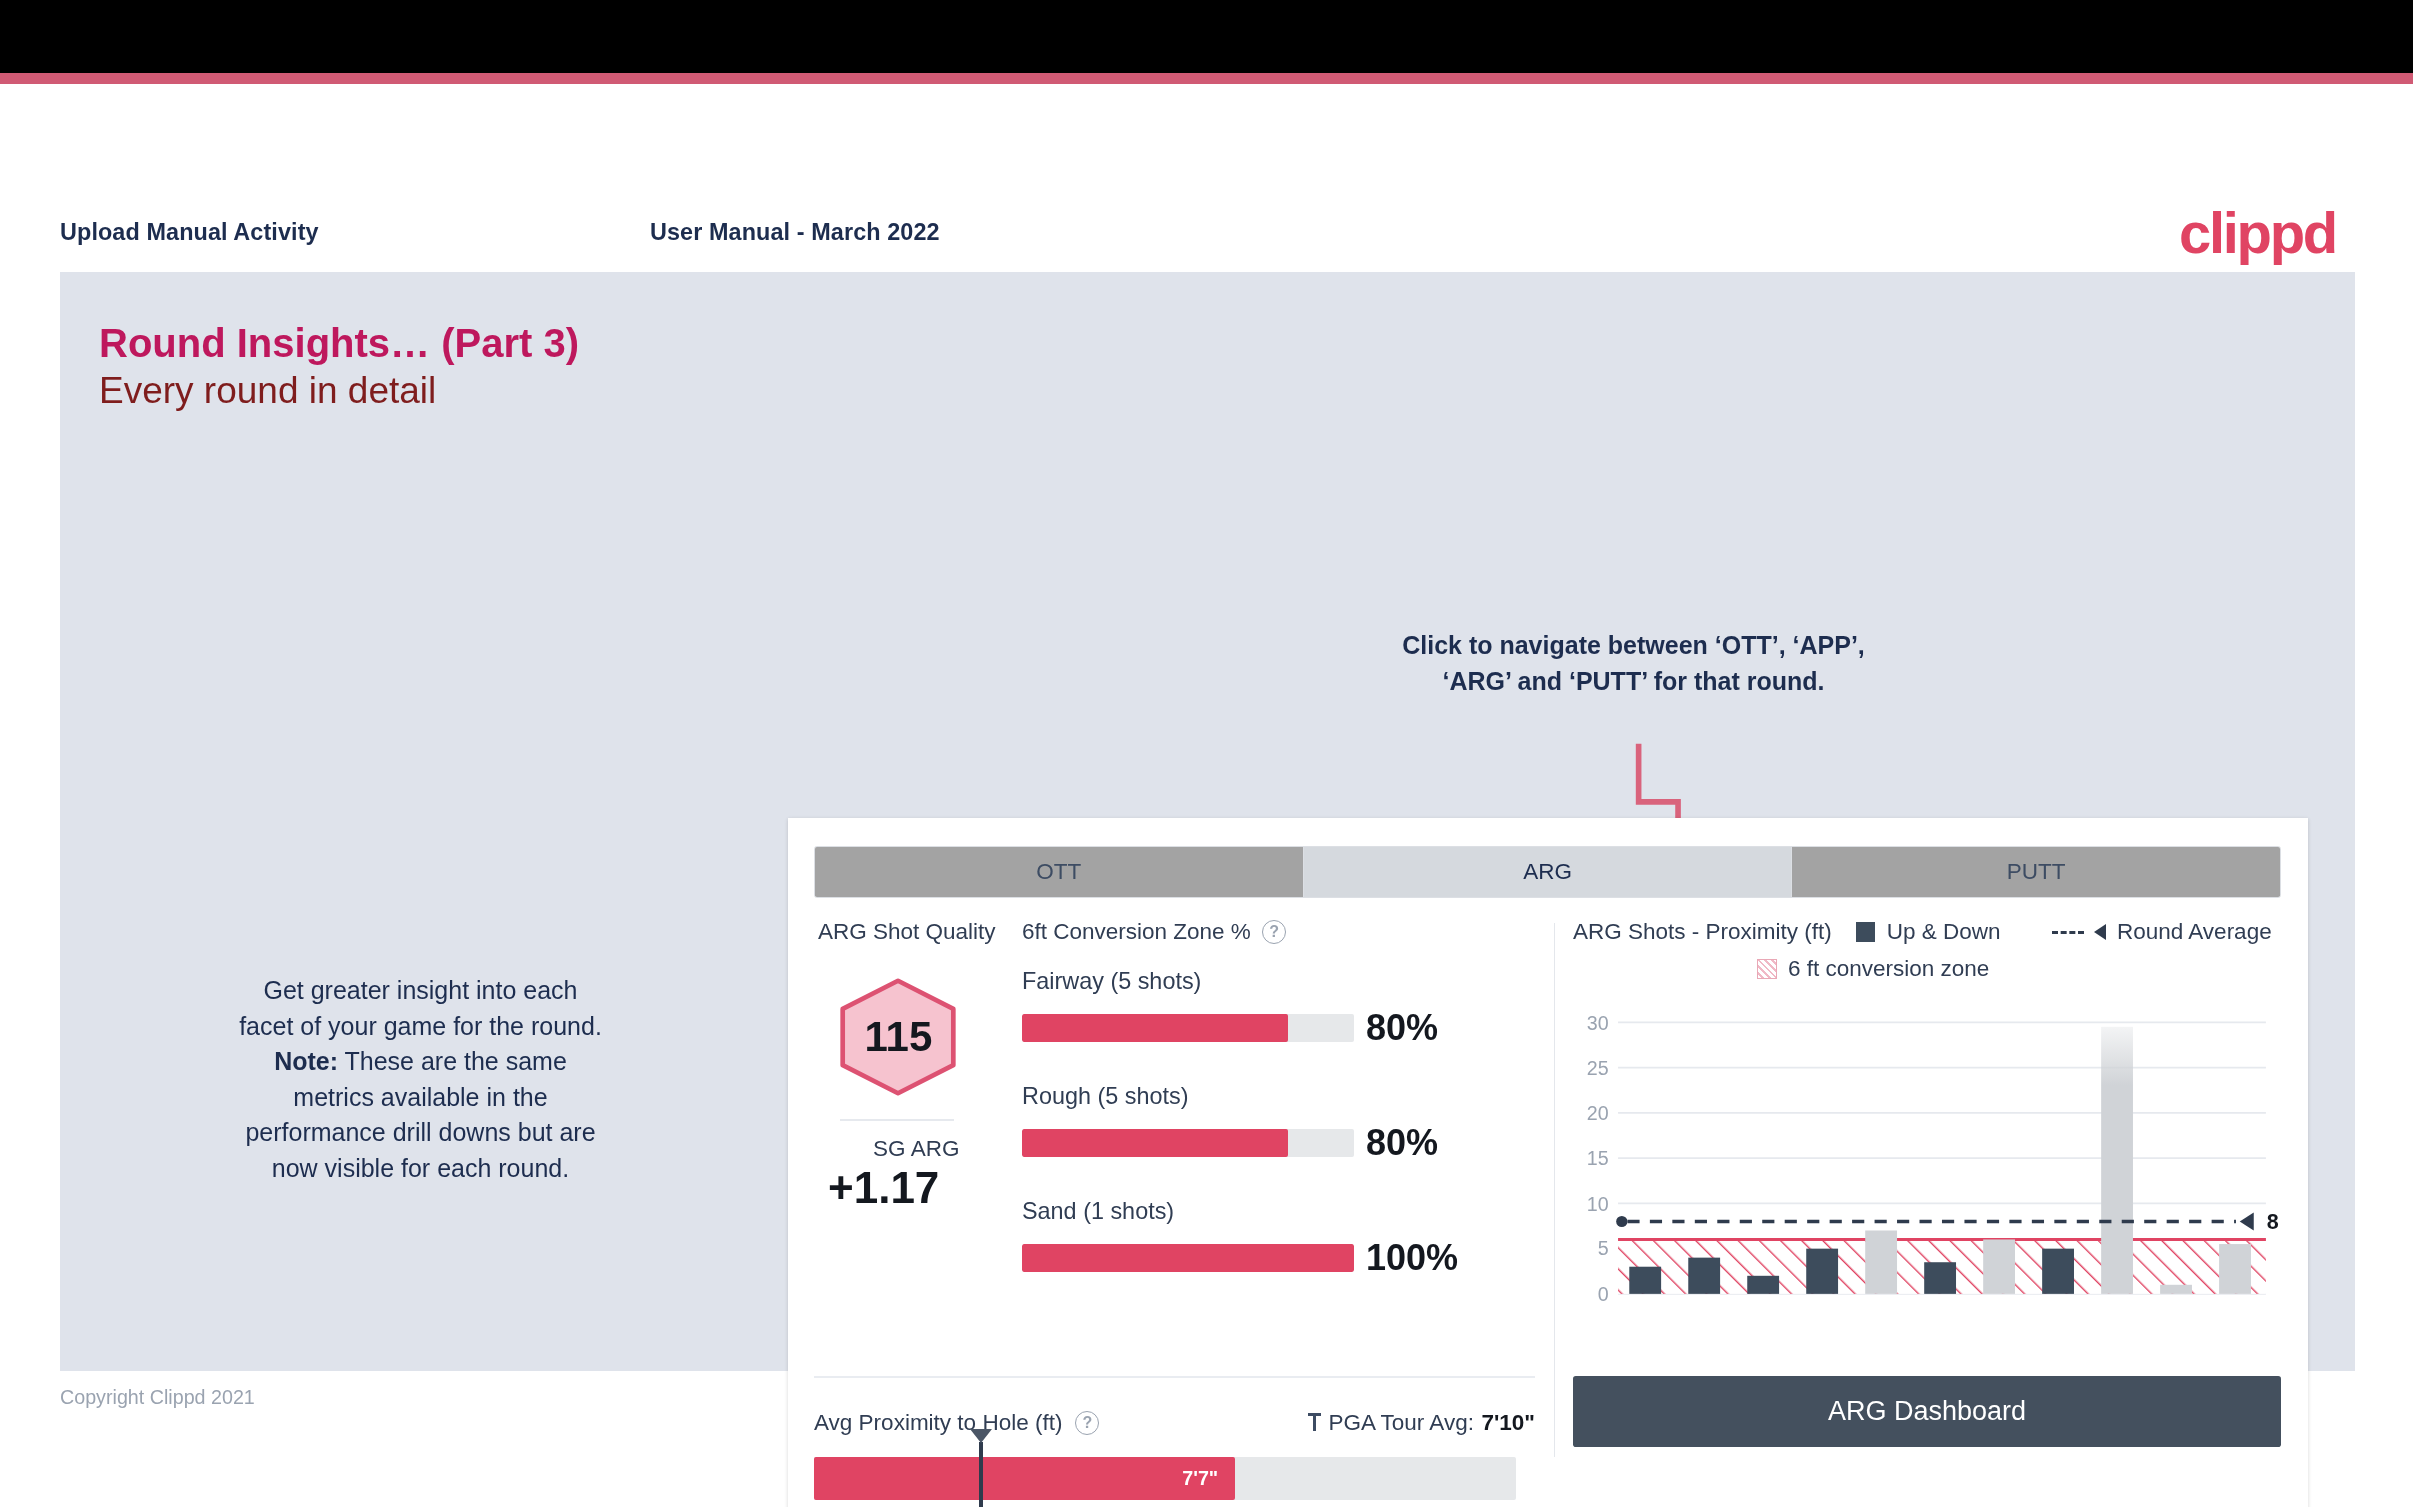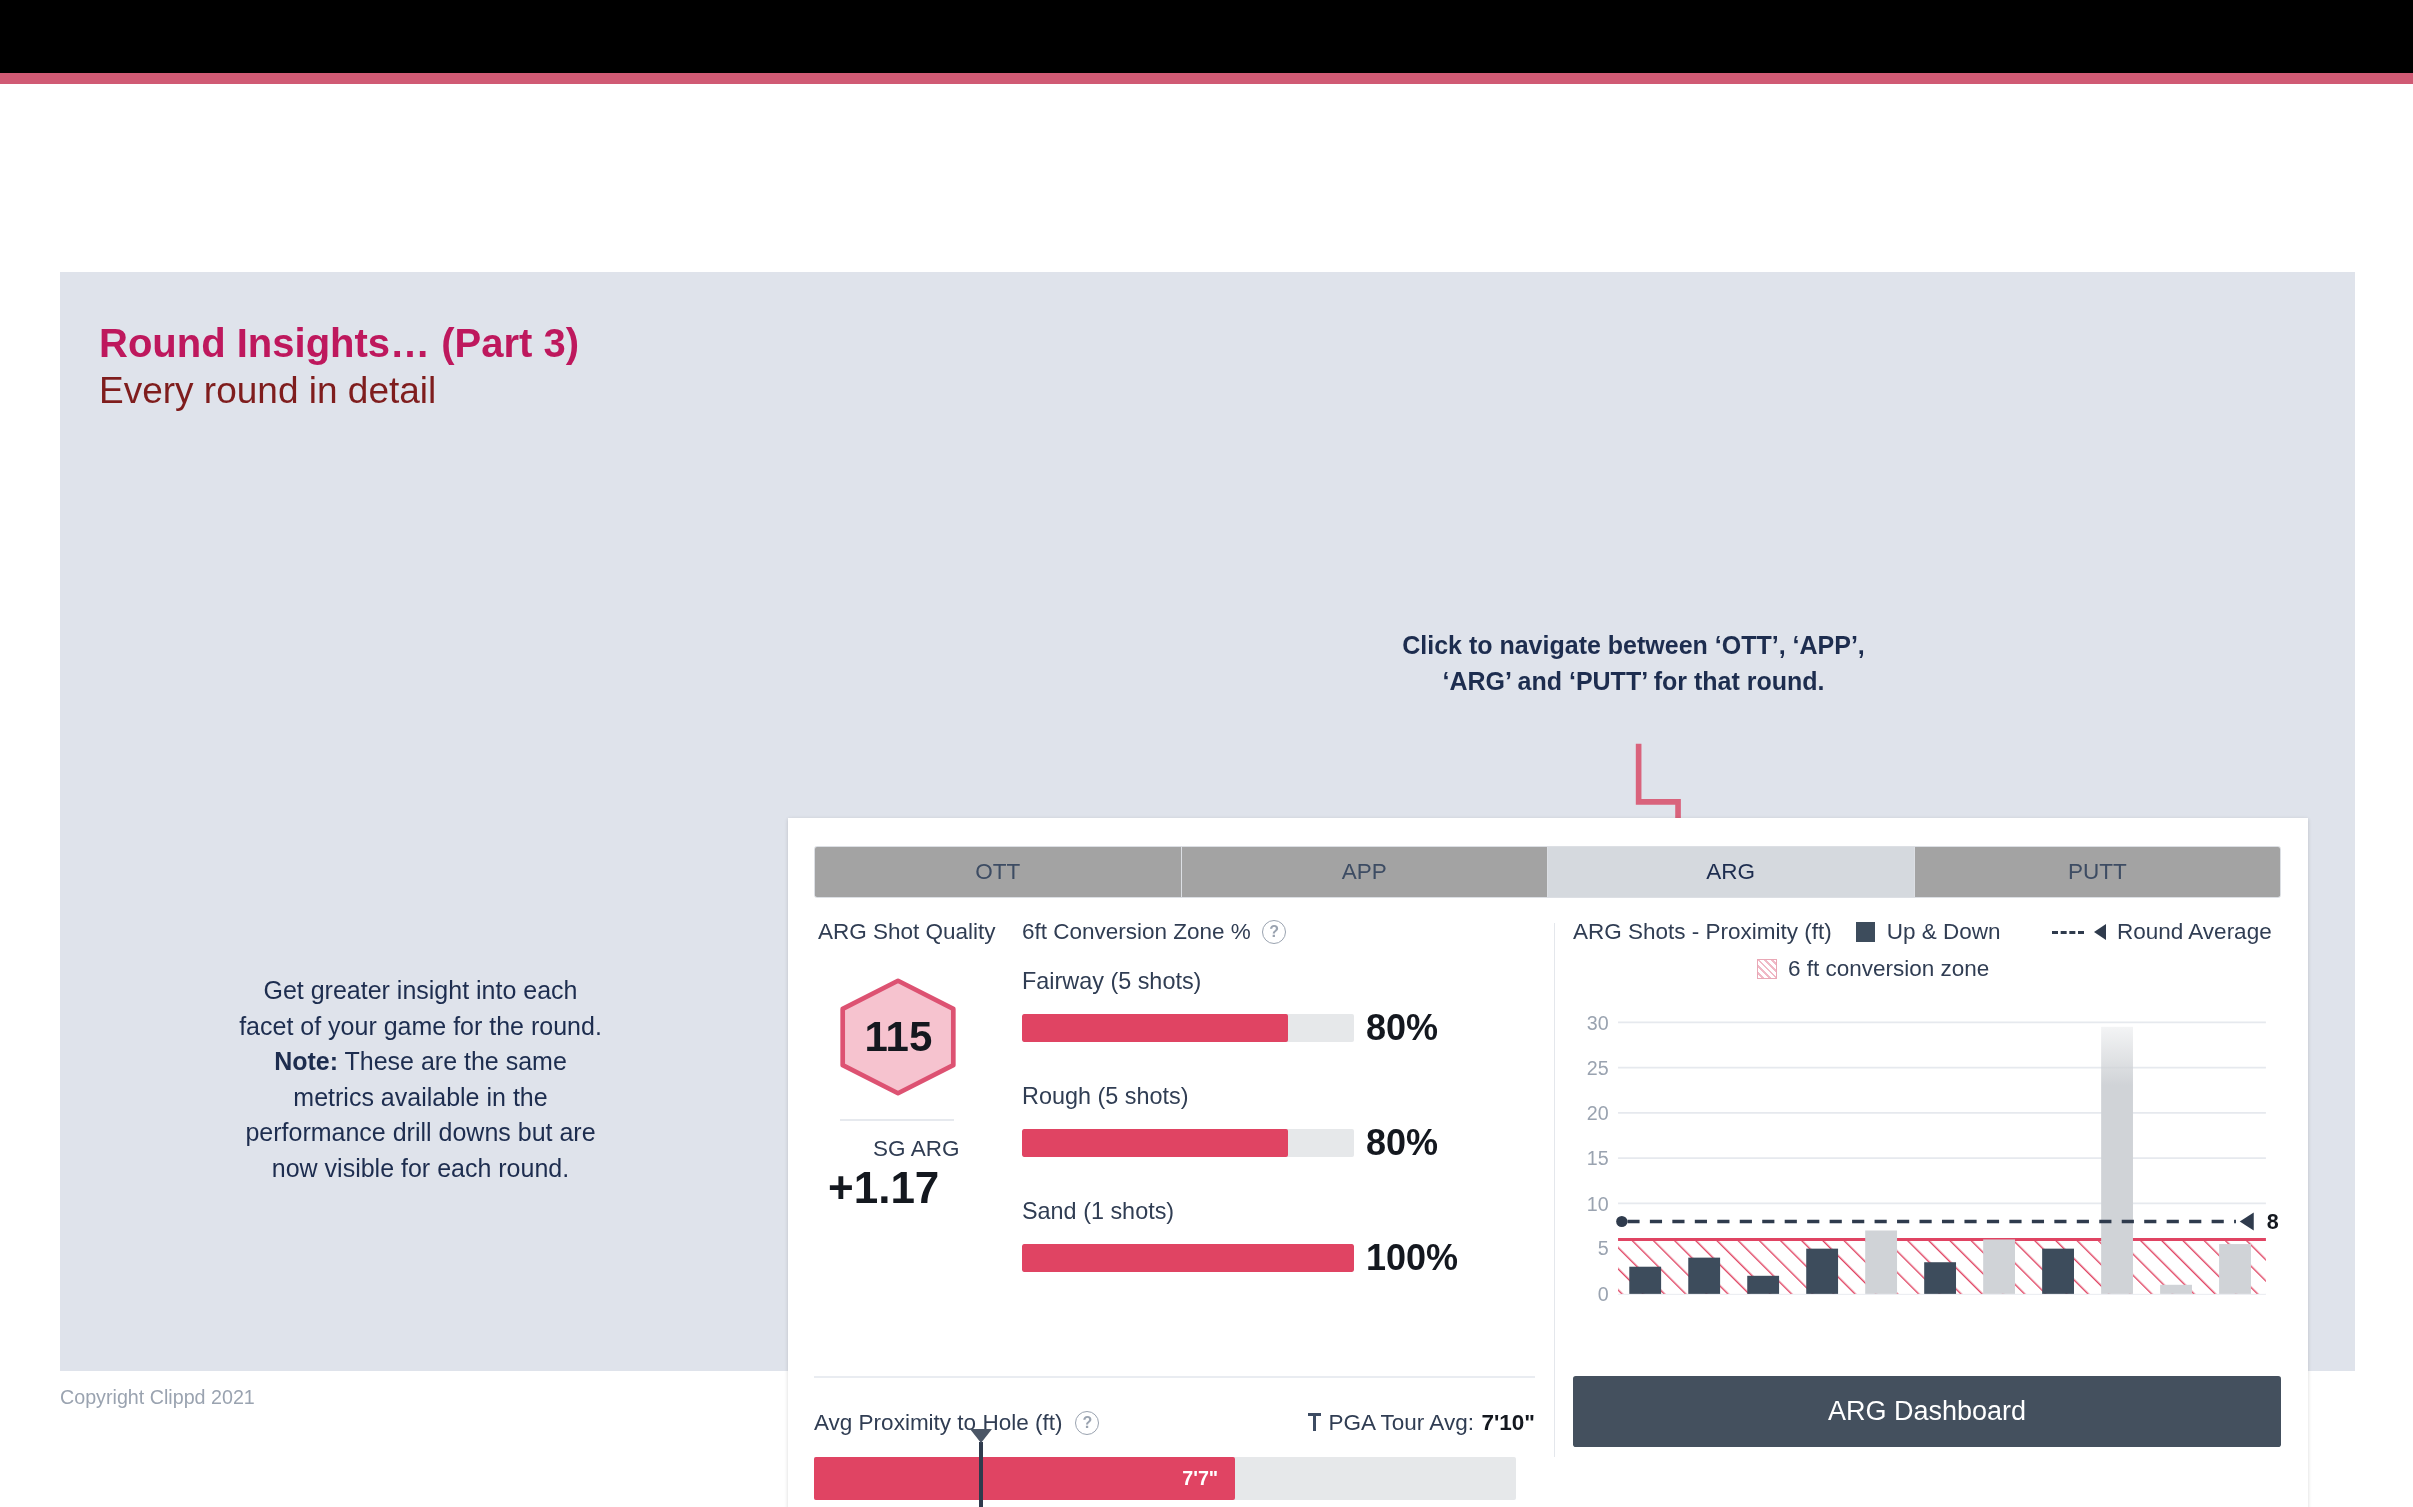--- a/index.html
+++ b/index.html
@@ -157,20 +157,26 @@
   .copyright { position:absolute; left:60px; top:1386px; font-size:19.7px; color:#9aa3b0; }
 </style>
 </head>
 <body>
 
 <div class="page">
 
   <div class="top-black"></div>
   <div class="top-red"></div>
 
+  <div class="header">
+    <div class="hdr-item hdr-upload">Upload Manual Activity</div>
+    <div class="hdr-item hdr-manual">User Manual - March 2022</div>
+    <div class="logo">clippd</div>
+    <div class="hdr-rule"></div>
+  </div>
 
   <div class="slide">
 
     <div class="title-block">
       <div class="title-main">Round Insights… (Part 3)</div>
       <div class="title-sub">Every round in detail</div>
     </div>
 
     <div class="callout">
       <div>Click to navigate between ‘OTT’, ‘APP’,</div>
@@ -183,21 +189,20 @@
     </svg>
 
     <div class="left-para">
       <span>Get greater insight into each facet of your game for the round. </span><b>Note:</b><span> These are the same metrics available in the performance drill downs but are now visible for each round.</span>
     </div>
 
     <div class="card">
 
       <div class="tabs">
         <div class="tab">OTT</div>
-        <div class="tab">APP</div>
         <div class="tab active">ARG</div>
         <div class="tab">PUTT</div>
       </div>
 
       <div class="v-divider"></div>
 
       <div class="pane-left">
 
         <div class="row-head hq-left">
           <span class="lbl">ARG Shot Quality</span>

